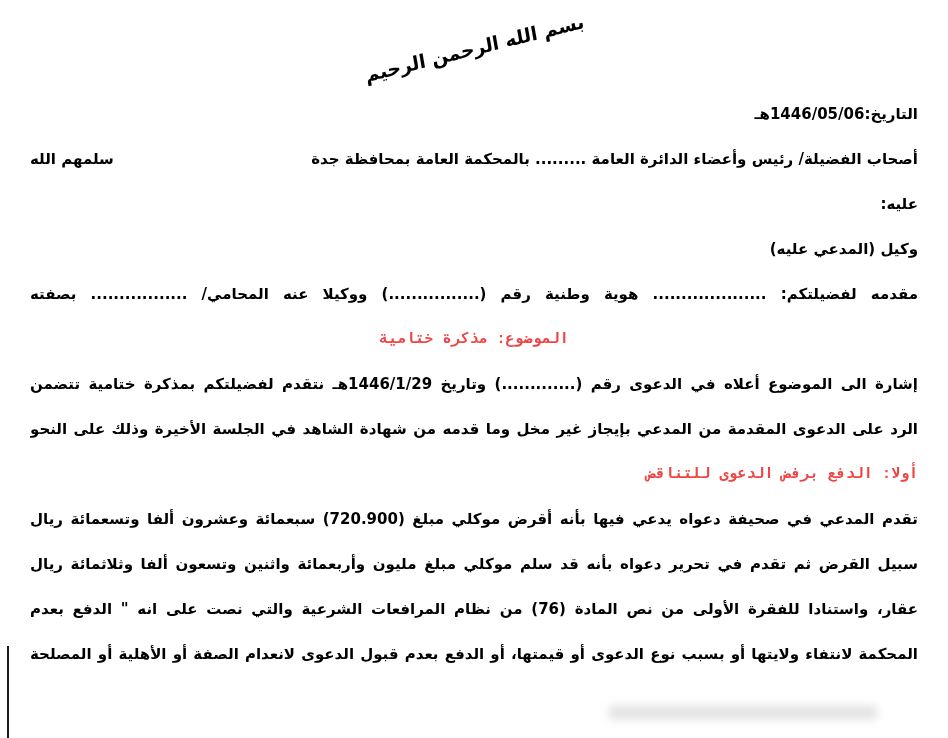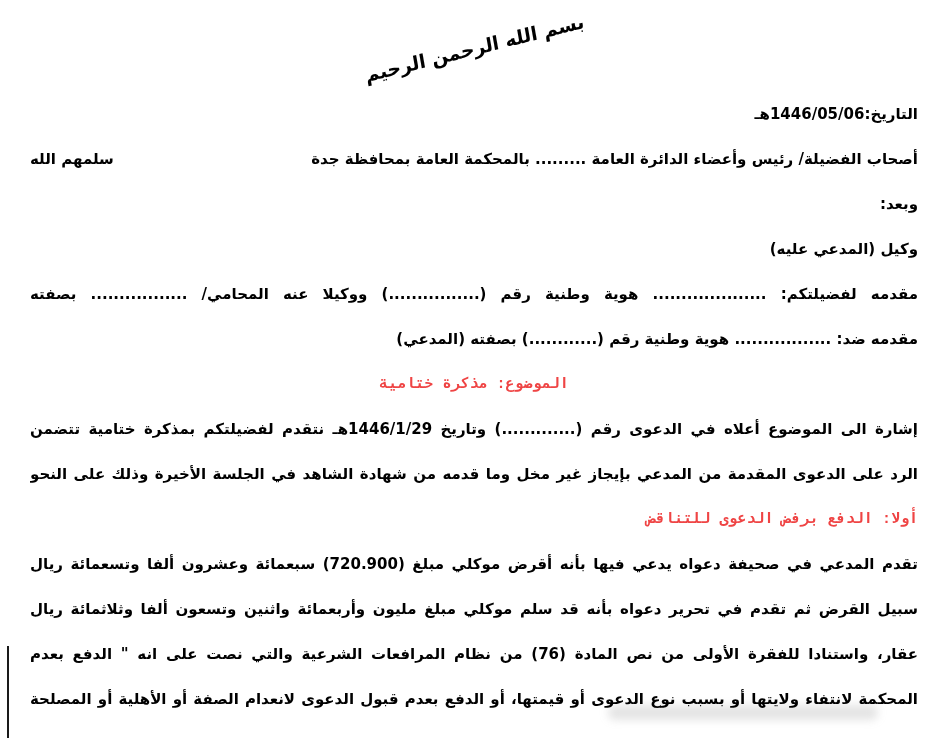--- a/index.html
+++ b/index.html
@@ -90,28 +90,27 @@
   <div class="content">
 
     <p class="line right">التاريخ:1446/05/06هـ</p>
 
     <div class="line split">
       <span>أصحاب الفضيلة/ رئيس وأعضاء الدائرة العامة ......... بالمحكمة العامة بمحافظة جدة</span>
       <span>سلمهم الله</span>
     </div>
 
     <div class="line split">
-      <span>وبعد:</span>
+      <span>عليه:</span>
     </div>
 
     <p class="line right">وكيل (المدعي عليه)</p>
 
     <p class="line justify">مقدمه لفضيلتكم: .................... هوية وطنية رقم (................) ووكيلا عنه المحامي/ ................. بصفته</p>
 
-    <p class="line right">مقدمه ضد: ................. هوية وطنية رقم (............) بصفته (المدعي)</p>
 
     <p class="line center red">الموضوع: مذكرة ختامية</p>
 
     <p class="line justify">إشارة الى الموضوع أعلاه في الدعوى رقم (.............) وتاريخ 1446/1/29هـ نتقدم لفضيلتكم بمذكرة ختامية تتضمن</p>
     <p class="line justify">الرد على الدعوى المقدمة من المدعي بإيجاز غير مخل وما قدمه من شهادة الشاهد في الجلسة الأخيرة وذلك على النحو التالي: –</p>
 
     <p class="line right red">أولا: الدفع برفض الدعوى للتناقض</p>
 
     <p class="line justify">تقدم المدعي في صحيفة دعواه يدعي فيها بأنه أقرض موكلي مبلغ (720.900) سبعمائة وعشرون ألفا  وتسعمائة ريال على</p>
     <p class="line justify">سبيل القرض ثم تقدم في تحرير دعواه بأنه قد سلم موكلي مبلغ مليون وأربعمائة واثنين وتسعون ألفا وثلاثمائة ريال لغرض شراء</p>

